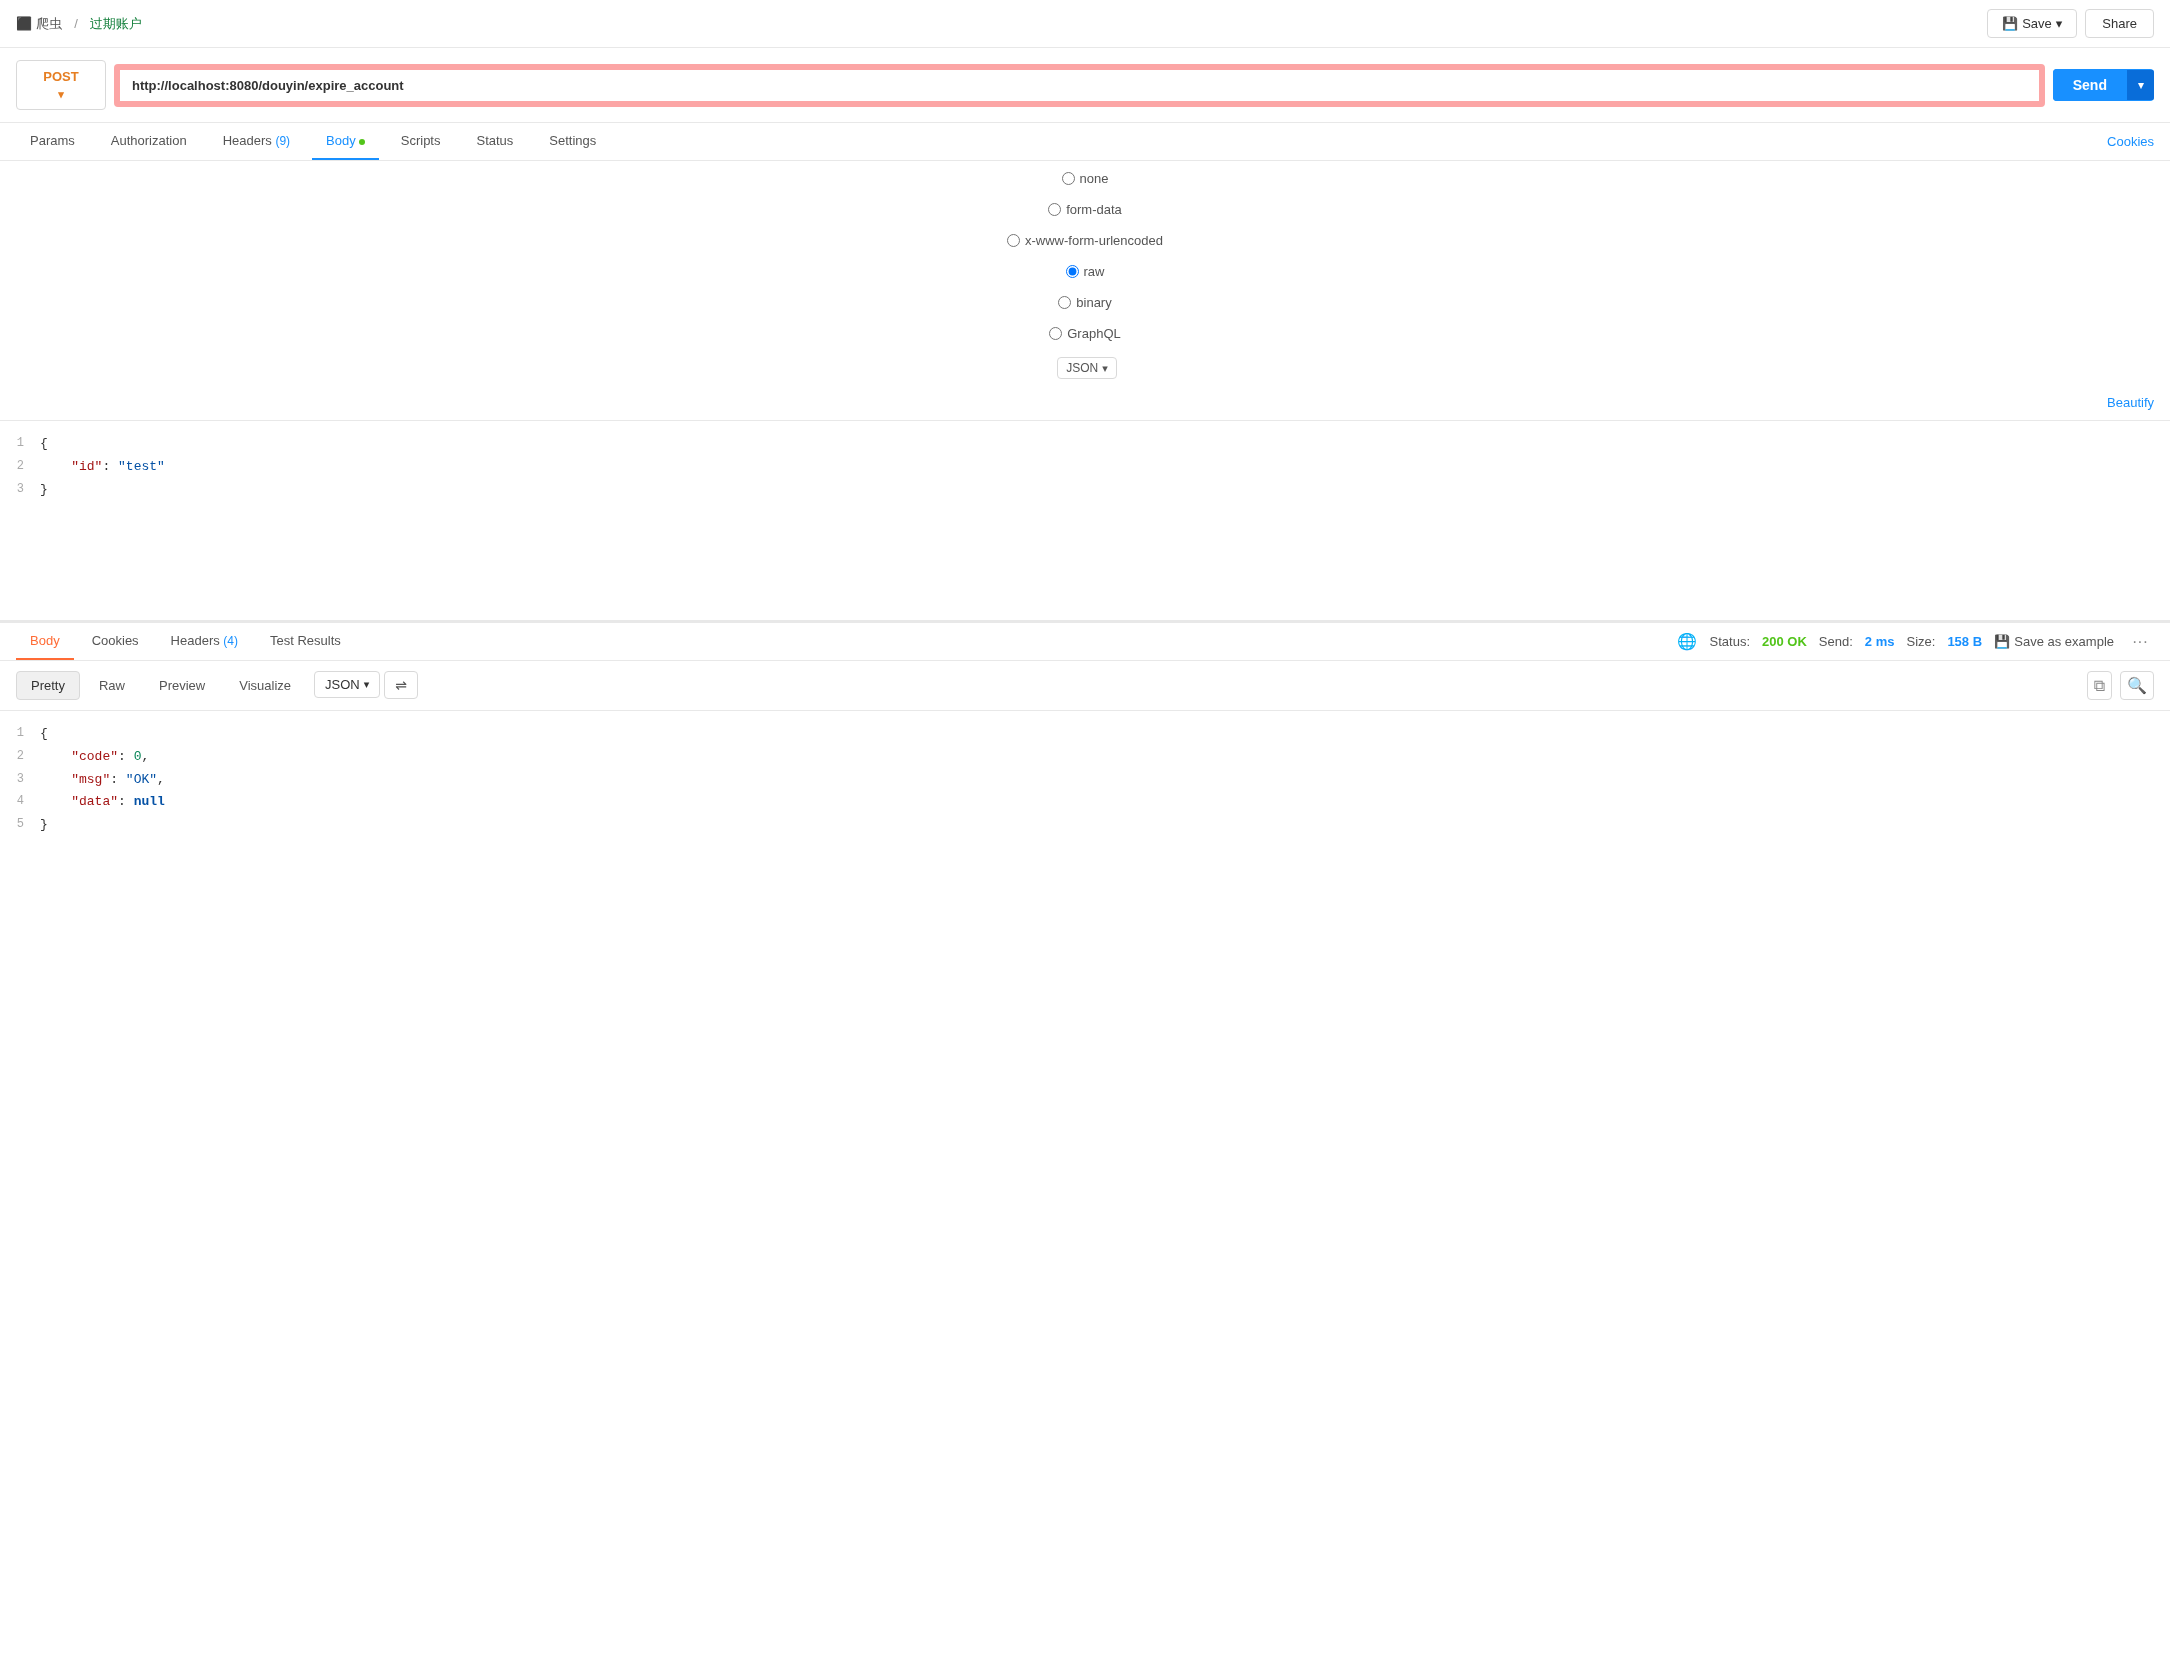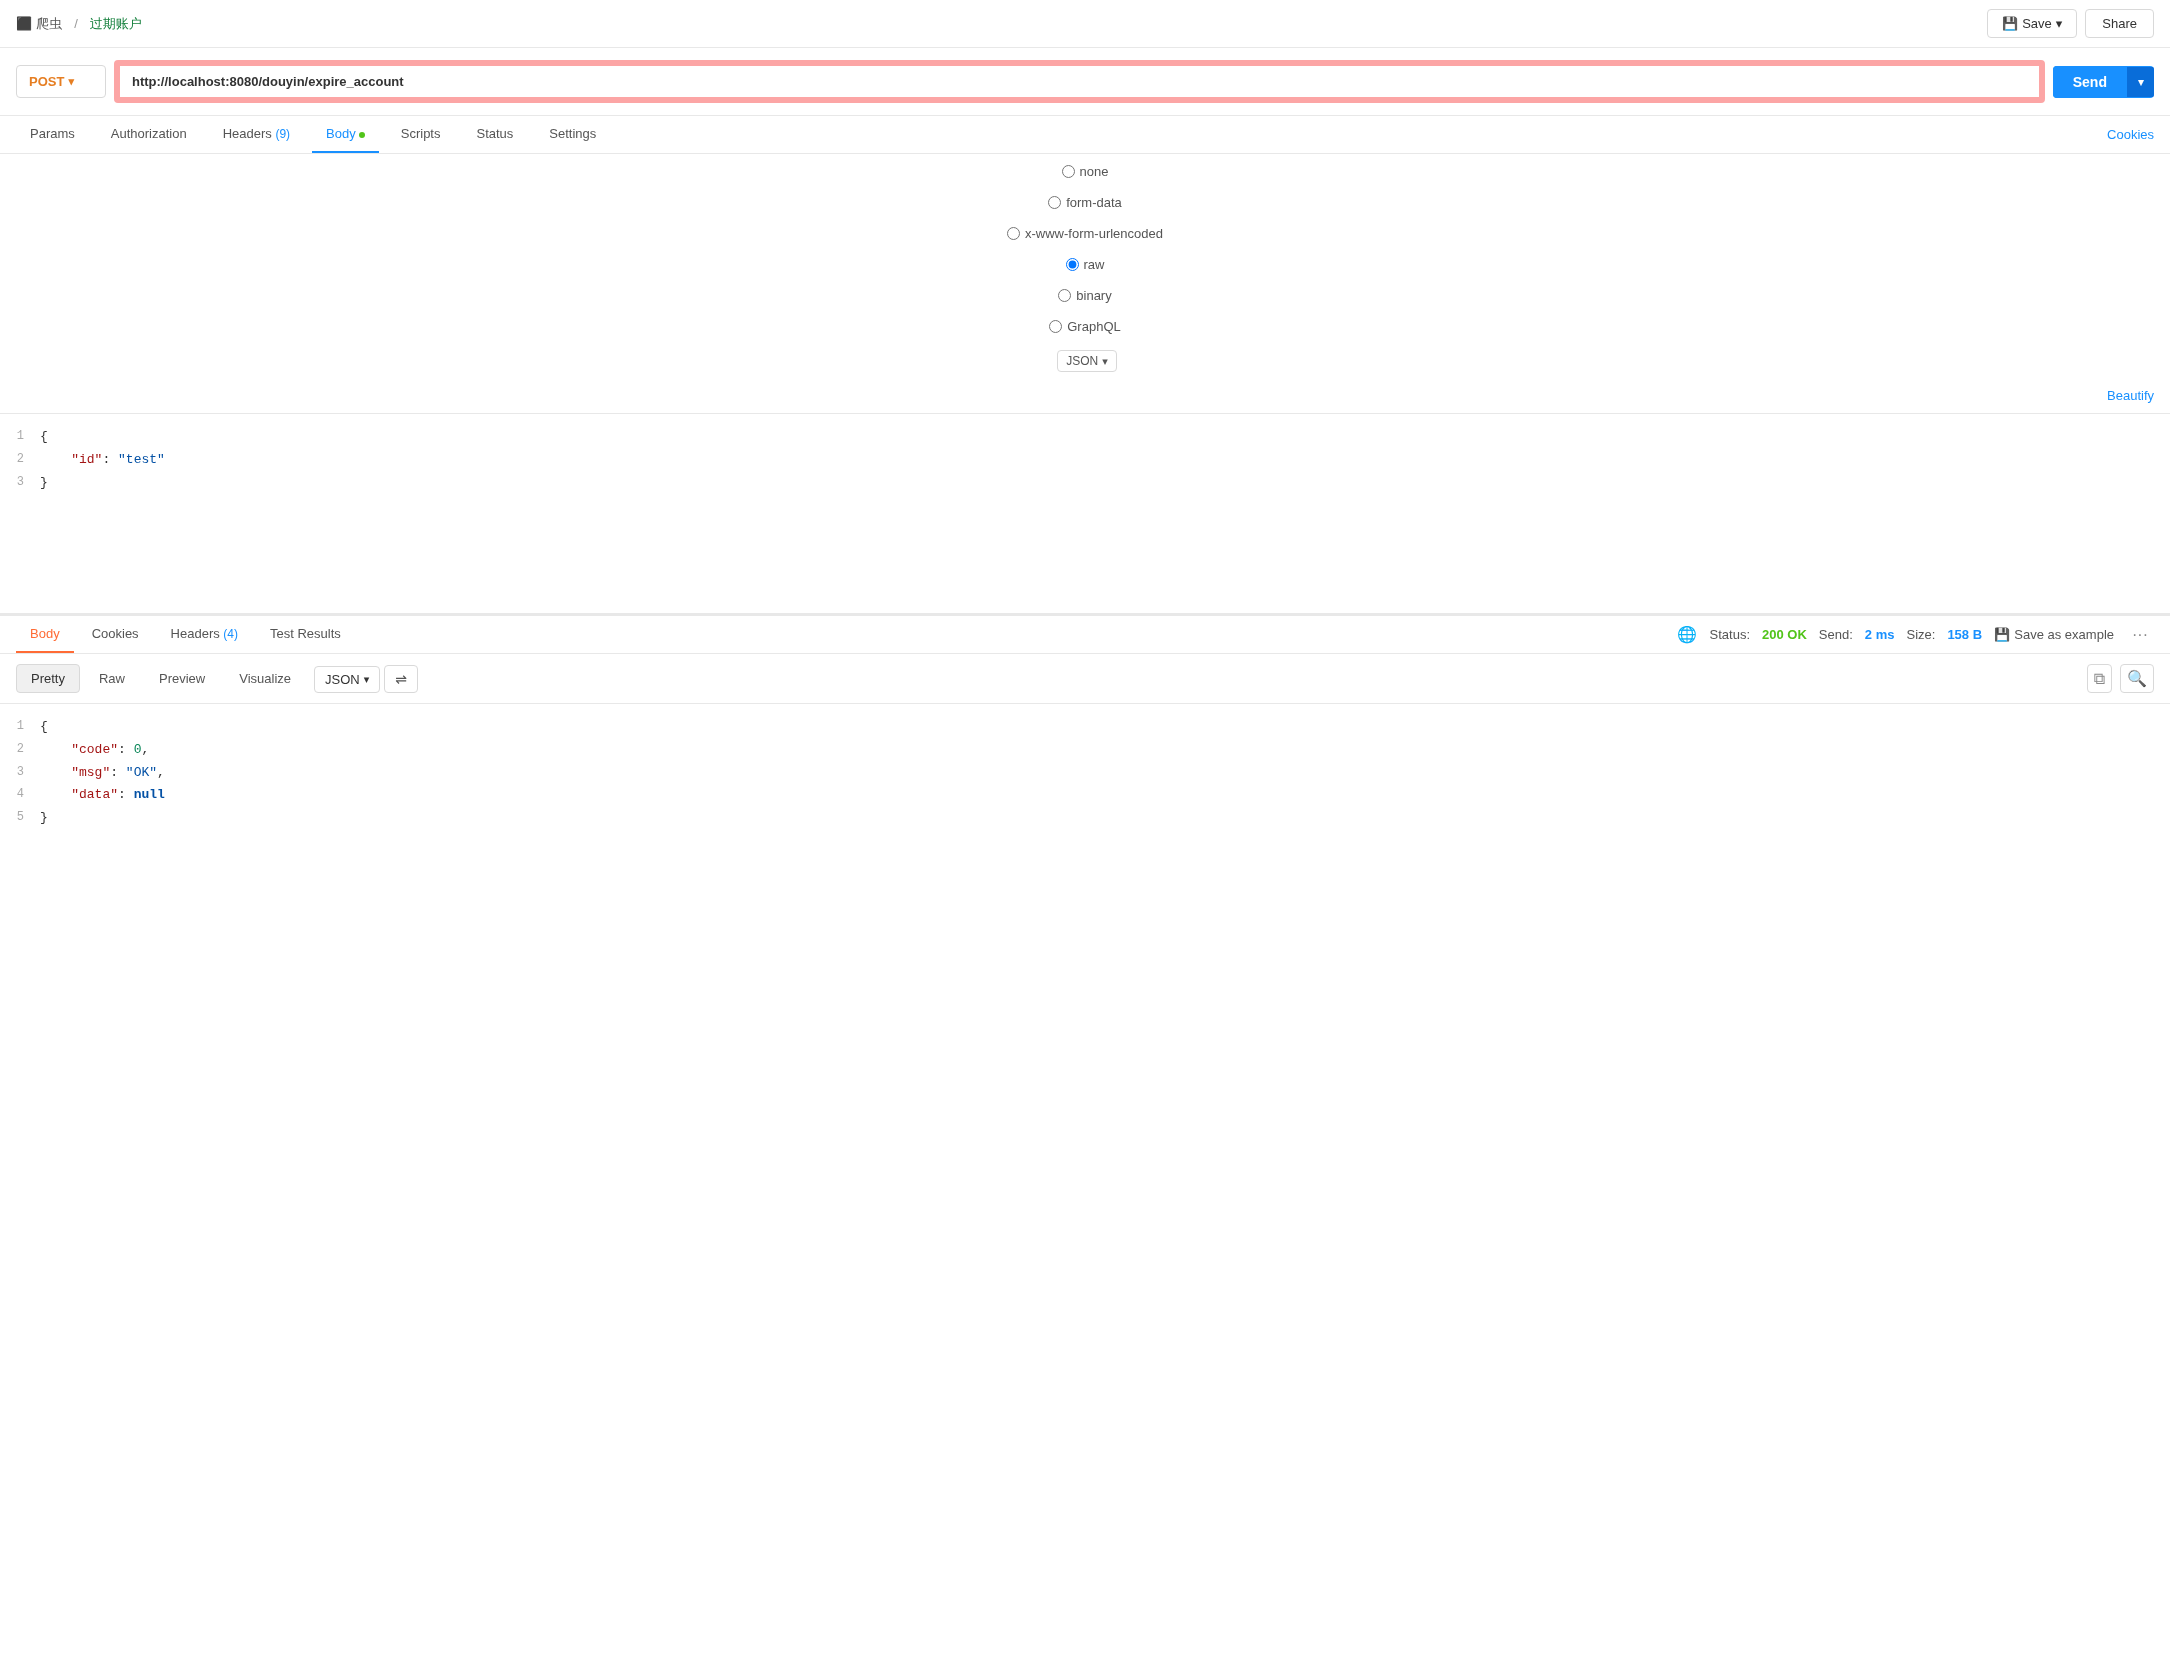--- a/index.html
+++ b/index.html
@@ -72,20 +72,21 @@
       gap: 4px;
       padding: 8px 12px;
       border: 1px solid #d9d9d9;
       border-radius: 4px;
       cursor: pointer;
       background: #fff;
       font-weight: 600;
       color: #e67e22;
       font-size: 13px;
       min-width: 90px;
+      flex-direction: column;
     }
     .url-input {
       flex: 1;
       padding: 8px 12px;
       border: 6px solid #fca5a5;
       border-radius: 4px;
       font-size: 13px;
       color: #333;
       outline: none;
       font-weight: bold;
@@ -278,21 +279,21 @@
     .more-btn {
       cursor: pointer;
       color: #888;
       font-size: 16px;
       padding: 2px 6px;
     }
 
     
     .format-bar {
       display: flex;
-      align-items: flex-end;
+      align-items: flex-start;
       padding: 10px 16px;
       gap: 4px;
       border-bottom: 1px solid #e8e8e8;
     }
     .format-tab {
       padding: 6px 14px;
       border-radius: 4px;
       cursor: pointer;
       font-size: 13px;
       color: #555;

